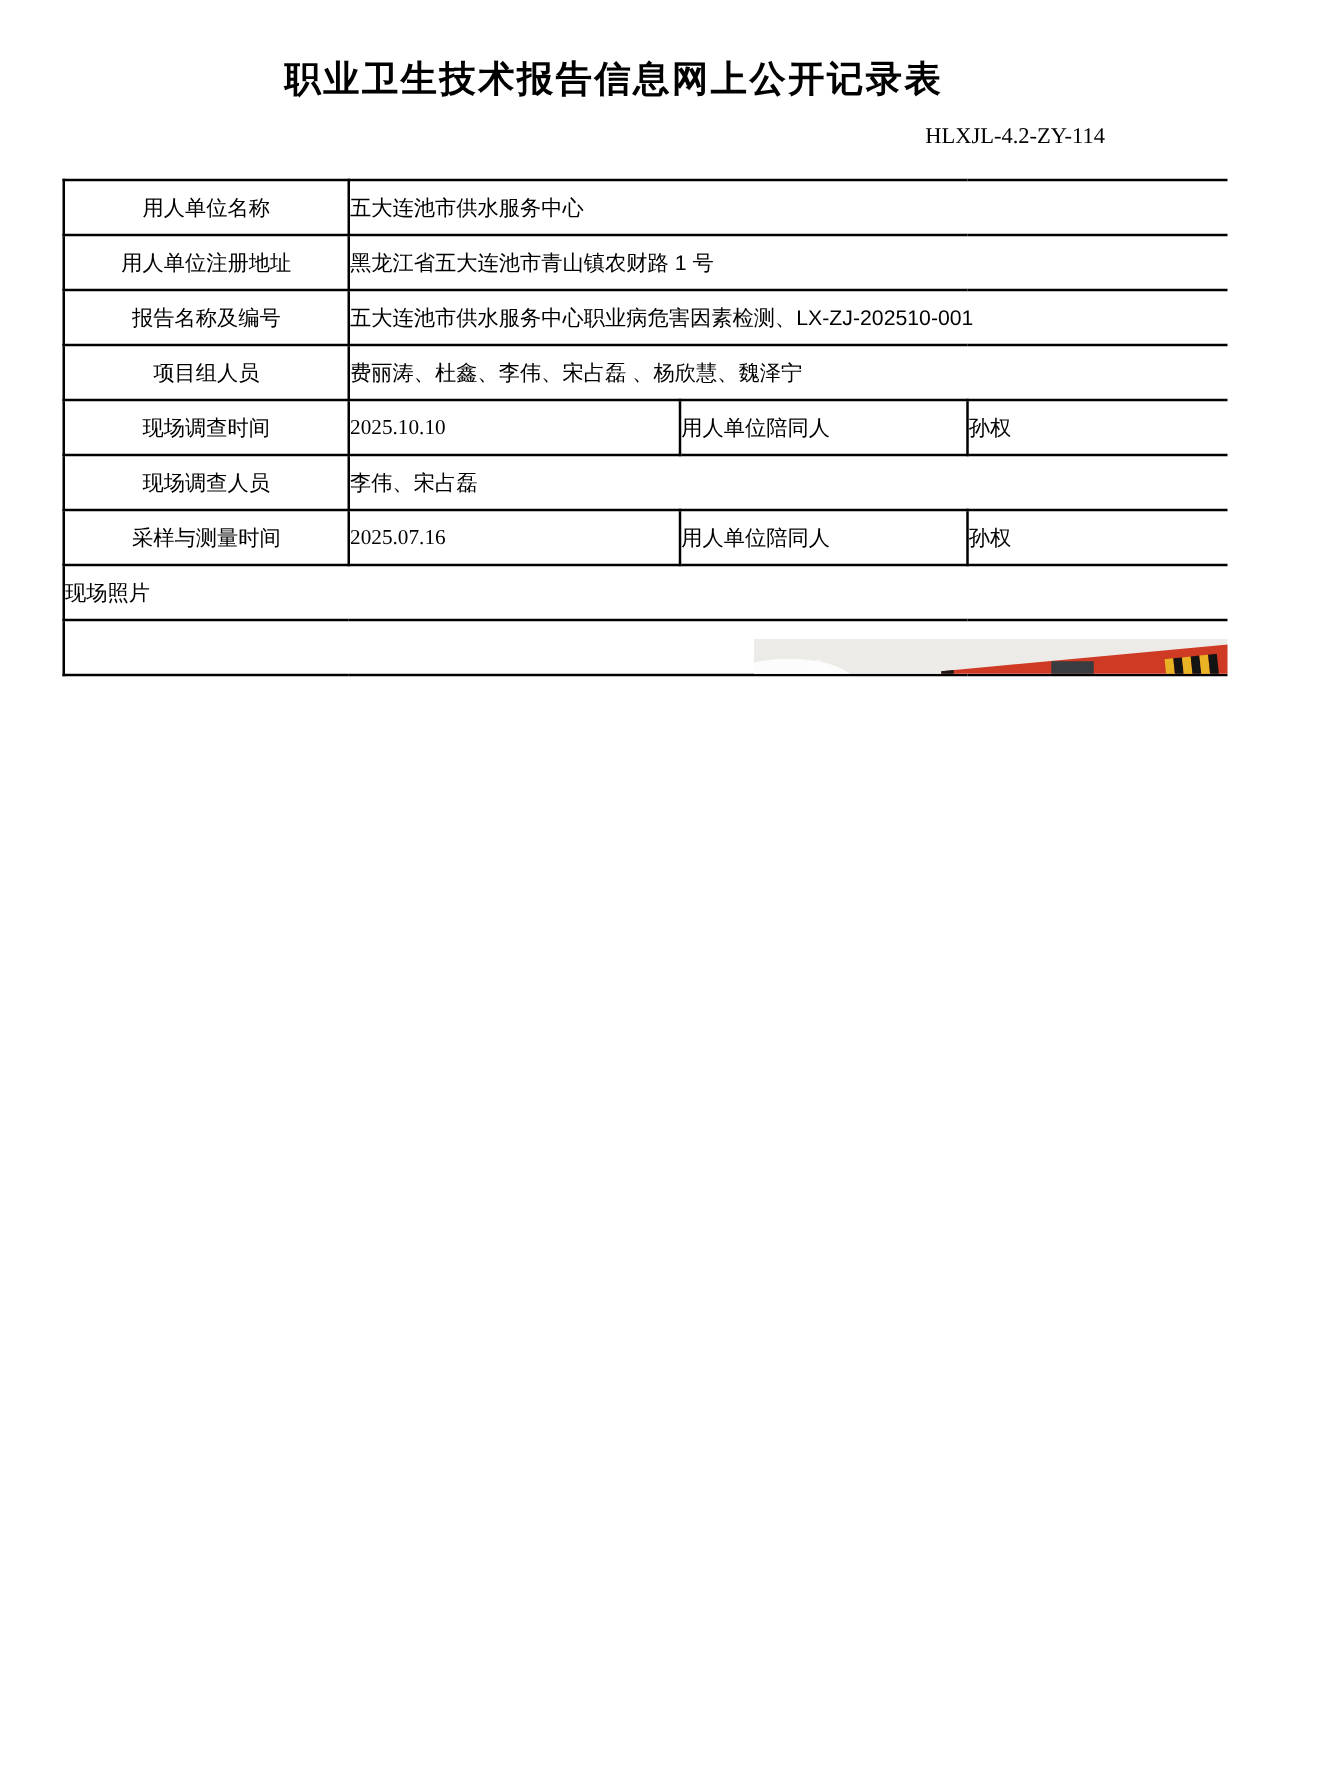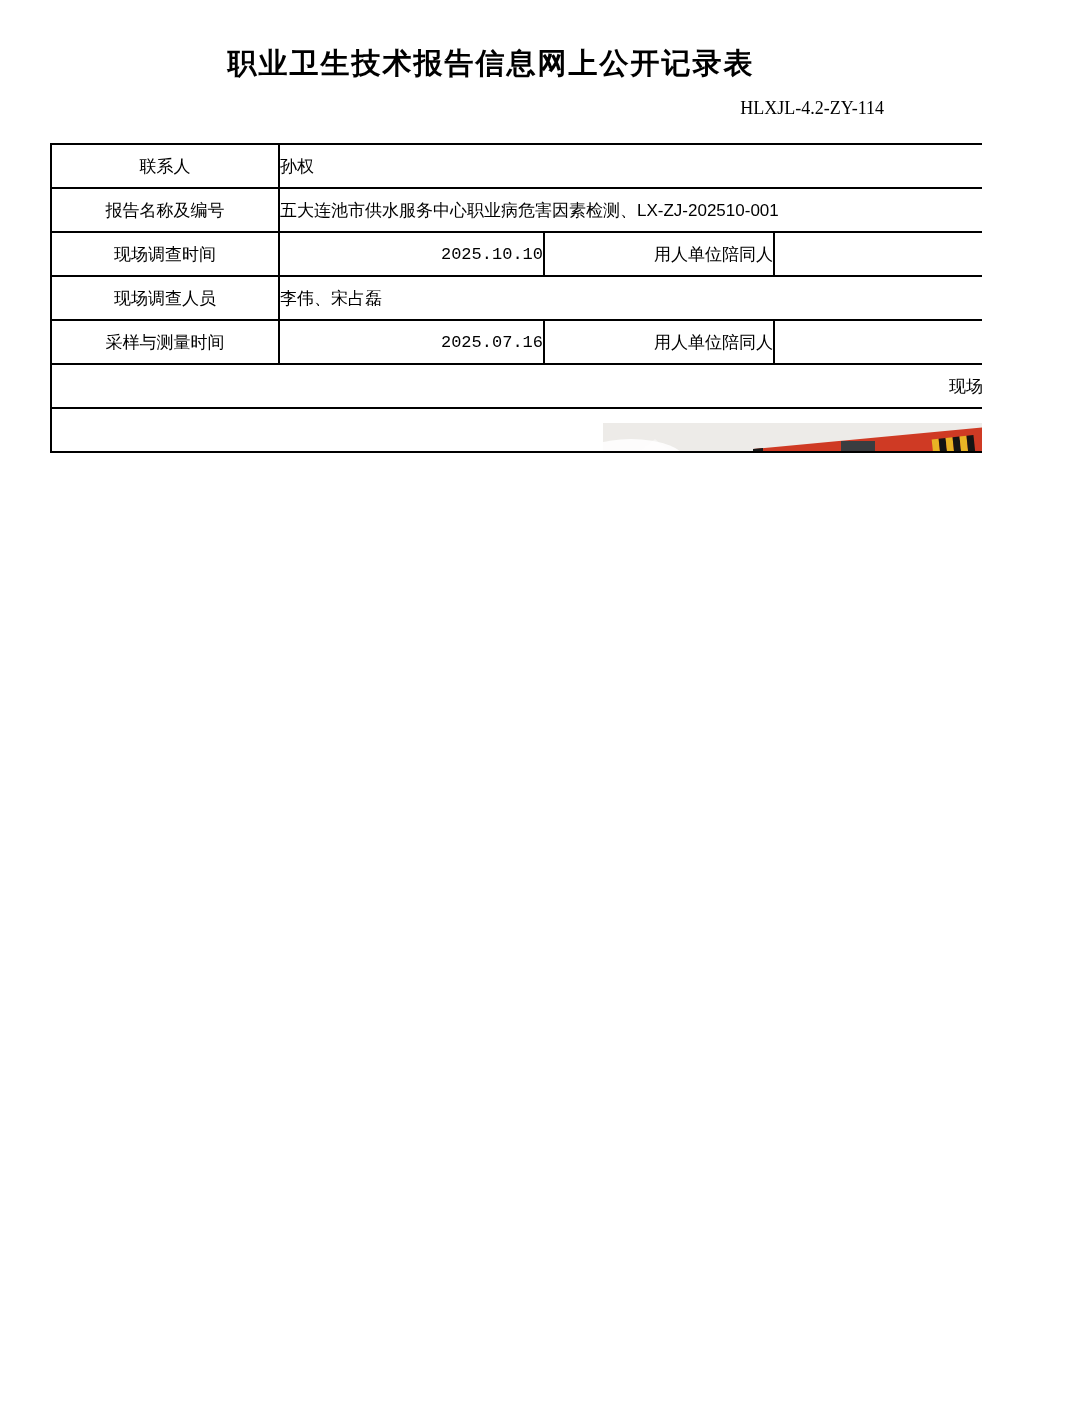--- a/index.html
+++ b/index.html
@@ -9,21 +9,21 @@
         font-size:29px;font-weight:bold;letter-spacing:2px;
         font-family:"Liberation Sans",sans-serif;}
   .doc-code{position:absolute;top:98px;right:98px;font-size:18px;
         font-family:"Liberation Serif",serif;}
   table.doc{position:absolute;left:50px;top:143px;width:967px;
         border-collapse:collapse;table-layout:fixed;}
   table.doc td{border:2px solid #000;font-size:17px;padding:0;height:42px;
         vertical-align:middle;overflow:hidden;}
   td.lbl{text-align:center;}
   td.val{text-align:left;padding-left:3px;}
-  td.ctr{text-align:right;font-family:Liberation Mono, monospace;}
+  td.ctr{text-align:left;}
   .num{font-family:"Liberation Serif",serif;font-size:18px;}
   td.photo-cell{height:751px;position:relative;vertical-align:top;}
   .photo{position:absolute;overflow:hidden;}
   .photo svg{display:block;}
   #photoR{left:551px;top:14px;width:407px;height:553px;}
   text.ovl2{font:bold 16.5px "Liberation Sans",sans-serif;fill:#ffffff;
         paint-order:stroke;stroke:rgba(0,0,0,0.38);stroke-width:3px;}
   text.cam{font:8px "Liberation Sans",sans-serif;fill:rgba(110,110,110,0.55);}
 </style>
 </head>
@@ -35,27 +35,35 @@
   <div class="doc-code">HLXJL-4.2-ZY-114</div>
 
   <table class="doc">
     <colgroup>
         <col style="width:228px">
         <col style="width:265px">
         <col style="width:230px">
         <col style="width:244px">
       </colgroup>
     <tbody>
-    <tr>
-      <td class="lbl">联系人</td>
-      <td class="val" colspan="3">孙权</td>
+        <tr>
+      <td class="lbl">用人单位名称</td>
+      <td class="val" colspan="3">五大连池市供水服务中心</td>
+    </tr>
+    <tr>
+      <td class="lbl">用人单位注册地址</td>
+      <td class="val" colspan="3">黑龙江省五大连池市青山镇农财路 1 号</td>
     </tr>
     <tr>
       <td class="lbl">报告名称及编号</td>
       <td class="val" colspan="3">五大连池市供水服务中心职业病危害因素检测、LX-ZJ-202510-001</td>
+    </tr>
+    <tr>
+      <td class="lbl">项目组人员</td>
+      <td class="val" colspan="3">费丽涛、杜鑫、李伟、宋占磊 、杨欣慧、魏泽宁</td>
     </tr>
     <tr>
       <td class="lbl">现场调查时间</td>
       <td class="ctr num">2025.10.10</td>
       <td class="ctr">用人单位陪同人</td>
       <td class="ctr">孙权</td>
     </tr>
     <tr>
       <td class="lbl">现场调查人员</td>
       <td class="val" colspan="3">李伟、宋占磊</td>

